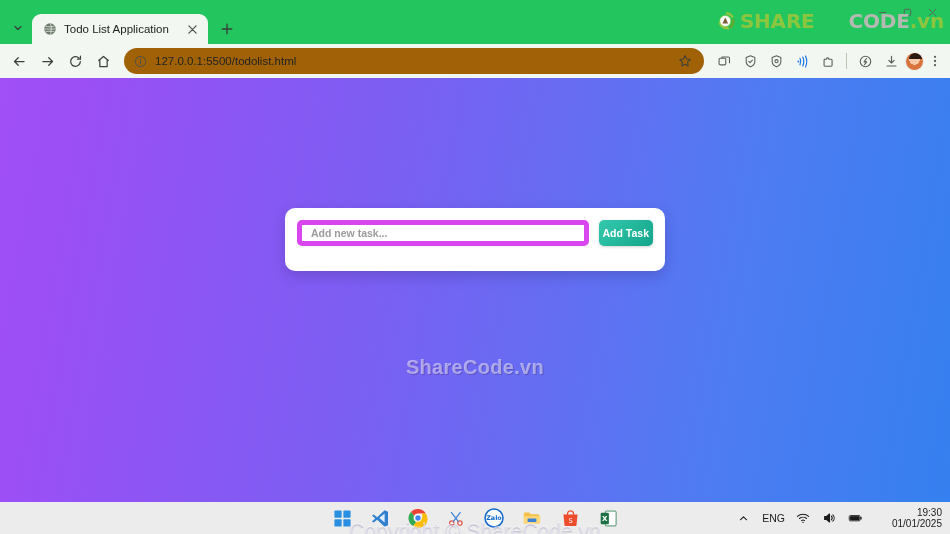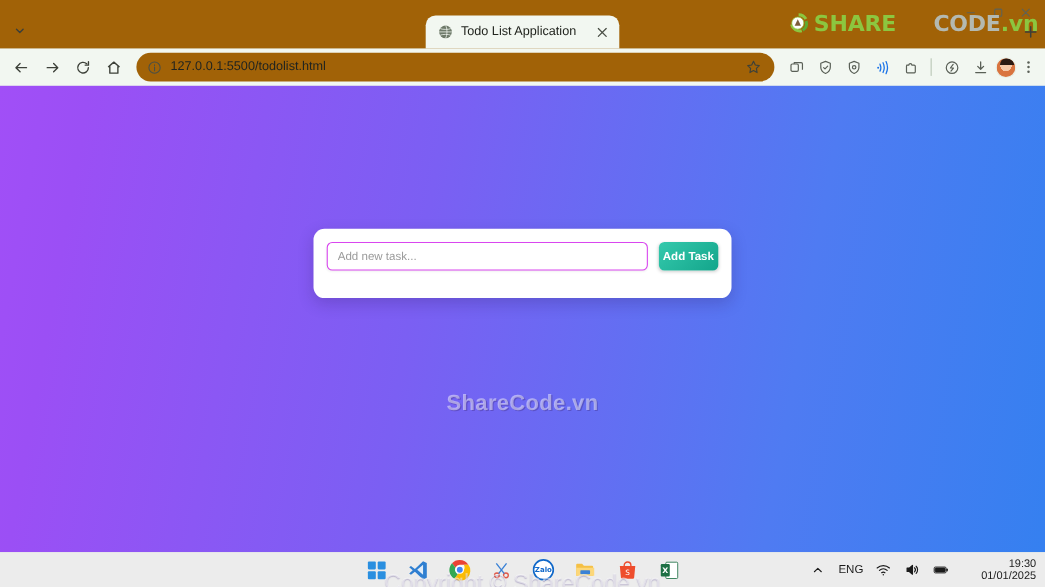--- a/index.html
+++ b/index.html
@@ -7,22 +7,22 @@
     width: 950px; height: 534px;
     overflow: hidden;
     font-family: "Liberation Sans", sans-serif;
     background: #dfe9de;
   }
 
   
   .browser { position: absolute; inset: 0; display: flex; flex-direction: column; }
 
   .tabstrip {
-    height: 44px; background: #a16207;
-    display: flex; align-items: flex-end; position: relative; flex: none; justify-content: space-between;
+    height: 44px; background: #22c55e;
+    display: flex; align-items: flex-end; position: relative; flex: none;
   }
   .tab-search {
     width: 28px; height: 28px; margin-left: 4px; margin-bottom: 2px;
     border-radius: 6px; display: flex; align-items: center; justify-content: center;
     color: #3b3f3a;
   }
   .tab {
     height: 30px; width: 176px; background: #f2f7f1;
     border-radius: 9px 9px 0 0;
     display: flex; align-items: center; gap: 7px;
@@ -100,24 +100,25 @@
     font-family: "DejaVu Sans", sans-serif;
   }
   .card {
     position: absolute; left: 285px; top: 130px; width: 380px; height: 63px;
     background: #ffffff; border-radius: 10px;
     box-shadow: 0 5px 14px rgba(40,25,90,0.22);
     padding: 12px 12px 0 12px;
     display: flex; align-items: flex-start; gap: 10px;
   }
   .task-input {
-    flex: 1; height: 26px; border: 1px solid #d946ef; border-radius: 5px;
+    flex: 1; height: 26px; border: 5px solid #d946ef; border-radius: 5px;
     font-size: 10.5px; color: #333; padding: 0 9px; outline: none;
     background: #fff; font-family: "Liberation Sans", sans-serif;
     box-shadow: 0 1px 2px rgba(0,0,0,0.05);
+    font-weight: bold;
   }
   .task-input::placeholder { color: #9b9b9b; }
   .add-btn {
     height: 26px; padding: 0 4px; border: none; border-radius: 5px;
     background: linear-gradient(135deg, #34c9ac 0%, #13a58b 100%);
     color: #fff; font-size: 10.5px; font-weight: 600; white-space: nowrap;
     font-family: "Liberation Sans", sans-serif;
     box-shadow: 0 1px 3px rgba(0,0,0,0.18);
   }
 

